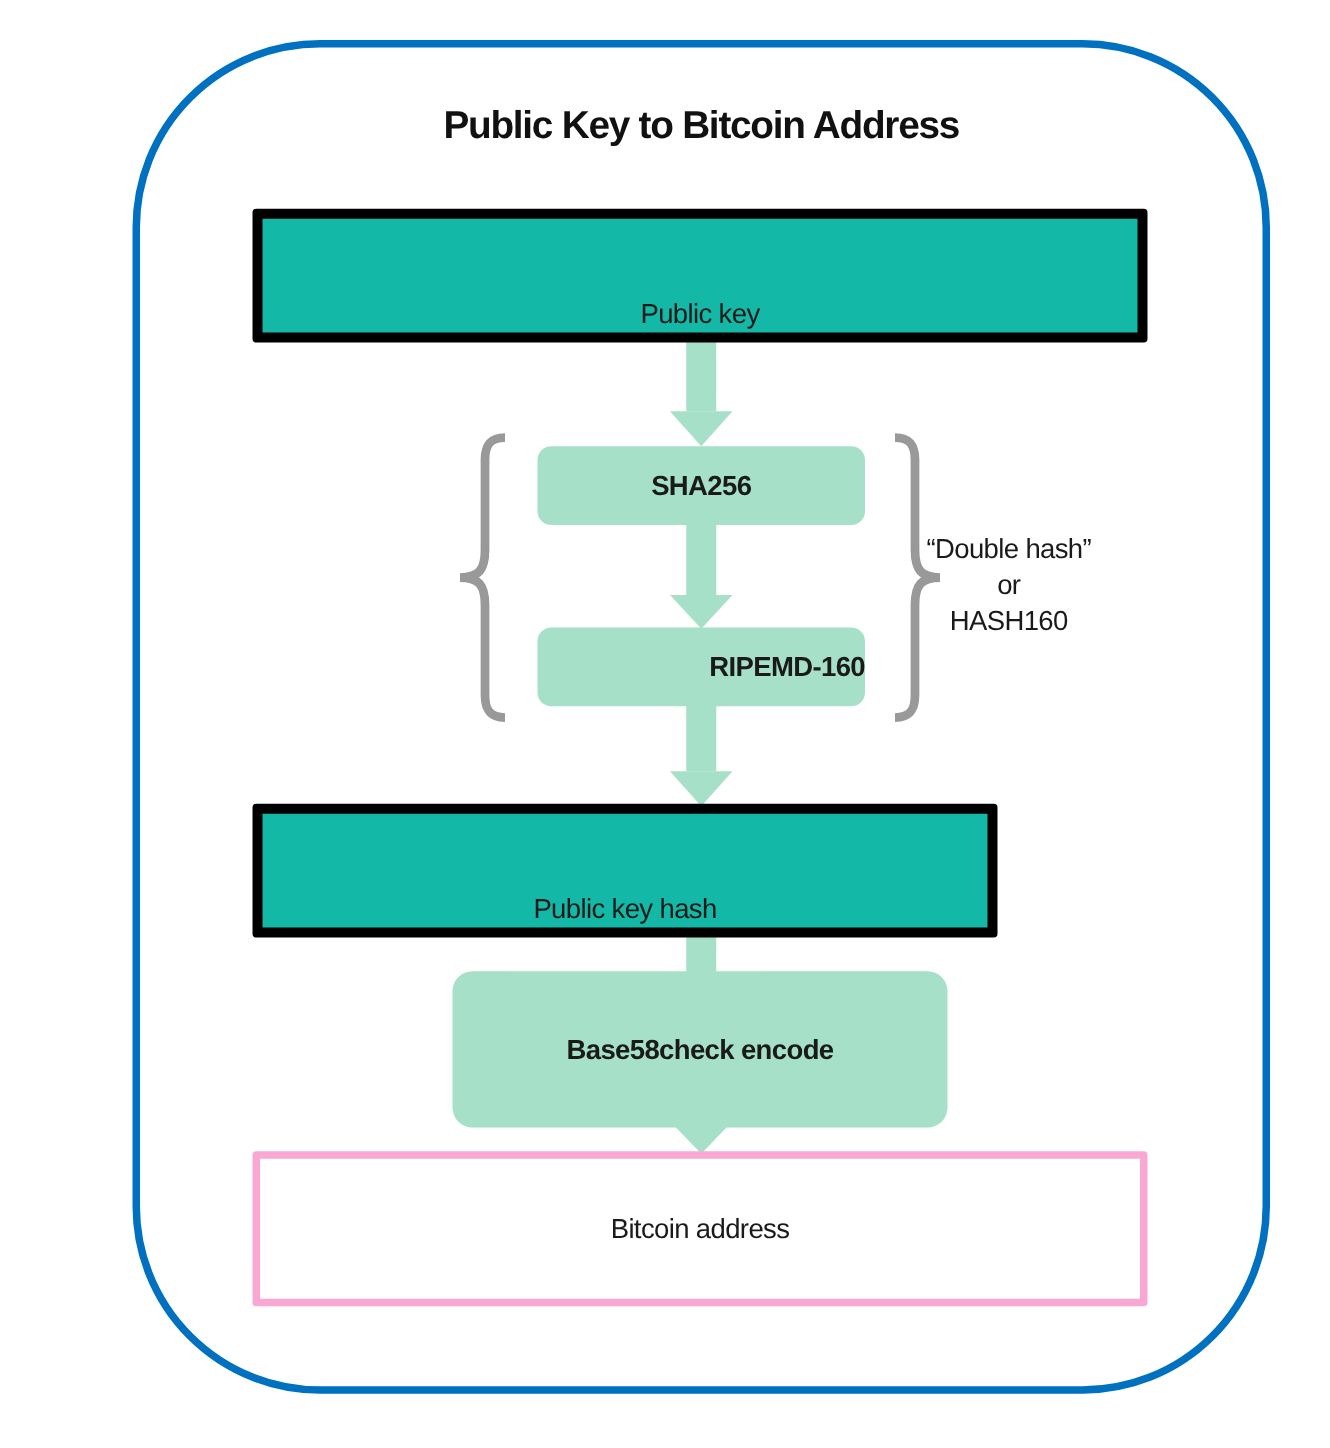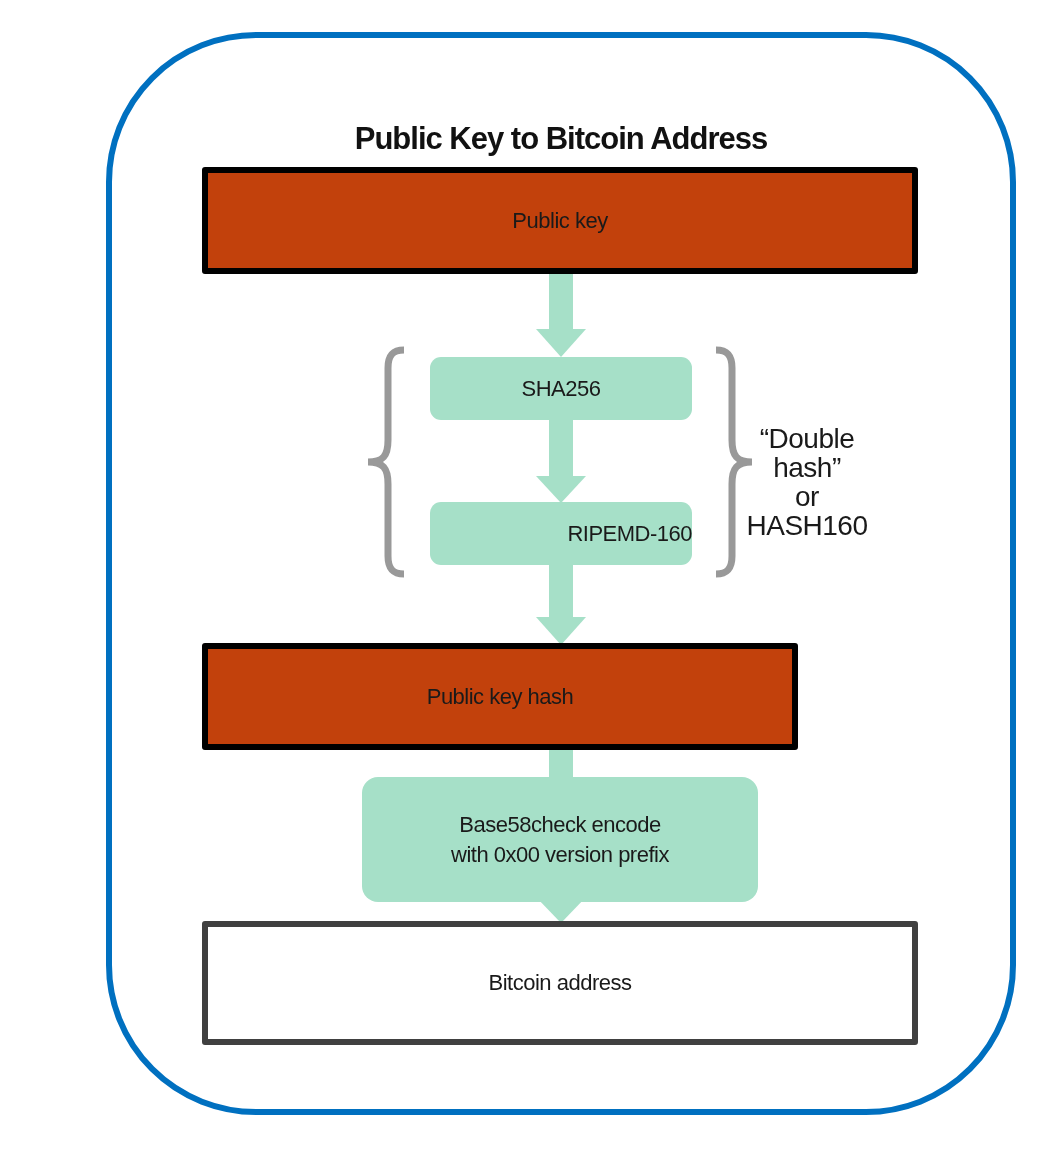--- a/index.html
+++ b/index.html
@@ -1,29 +1,29 @@
 <!DOCTYPE html>
 <html><head>
   <meta charset="utf-8">
   <style>
     html, body { margin:0; padding:0; background:#ffffff; }
     body { width:1064px; height:1158px; position:relative; overflow:hidden;
            font-family:"Liberation Sans", "DejaVu Sans", sans-serif; color:#1a1a1a; }
     .frame { position:absolute; left:106px; top:32px; width:898px; height:1071px;
              border:6px solid #0070c0; border-radius:150px; }
     .title { position:absolute; left:106px; width:910px; top:82px; text-align:center;
-             font-size:31px; font-weight:bold; letter-spacing:-1px; color:#111;margin-top:39px; }
+             font-size:31px; font-weight:bold; letter-spacing:-1px; color:#111; }
     .box { position:absolute; box-sizing:border-box; display:flex; flex-direction:column;
            align-items:center; justify-content:center; text-align:center;
            font-size:22px; line-height:30px; letter-spacing:-0.5px; color:#1a1a1a; }
-    .blue { background:#c2410c; border:6px solid #000000; border-radius:3px; }
-    .white { background:#ffffff; border:6px solid #404040; border-radius:3px; }
-    .green { background:#a6e0c8; border-radius:11px; }
+    .blue { background:#14b8a6; border:8px solid #000000; border-radius:3px;justify-content:flex-end; }
+    .white { background:#ffffff; border:6px solid #f9a8d4; border-radius:3px; }
+    .green { background:#a6e0c8; border-radius:11px;font-weight:bold; }
     .note { position:absolute; left:732px; top:424px; width:150px; text-align:center;
-            font-size:28px; line-height:29px; letter-spacing:-0.5px; color:#1a1a1a; }
+            font-size:22px; line-height:29px; letter-spacing:-0.5px; color:#1a1a1a; }
     svg.overlay { position:absolute; left:0; top:0; width:1064px; height:1158px; }
   </style>
 </head>
 <body>
 
 <div class="frame"></div>
 
 <div class="title">Public Key to Bitcoin Address</div>
 
 <svg class="overlay" viewBox="0 0 1064 1158">
@@ -74,18 +74,17 @@
   <div>or</div>
   <div>HASH160</div>
 </div>
 
 <div class="box blue" style="left:202px; top:643px; width:596px; height:107px;">
   <span>Public key hash</span>
 </div>
 
 <div class="box green" style="left:362px; top:777px; width:396px; height:125px; border-radius:16px;">
   <span>Base58check encode</span>
-  <span>with 0x00 version prefix</span>
 </div>
 
 <div class="box white" style="left:202px; top:921px; width:716px; height:124px;">
   <span>Bitcoin address</span>
 </div>
 
 </body></html>

